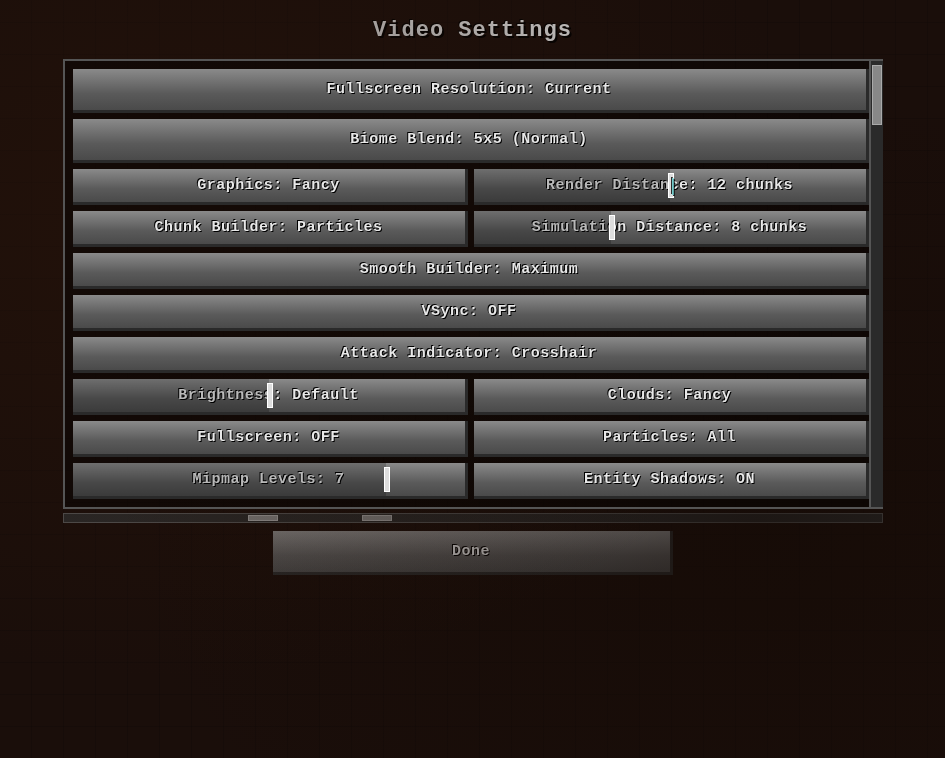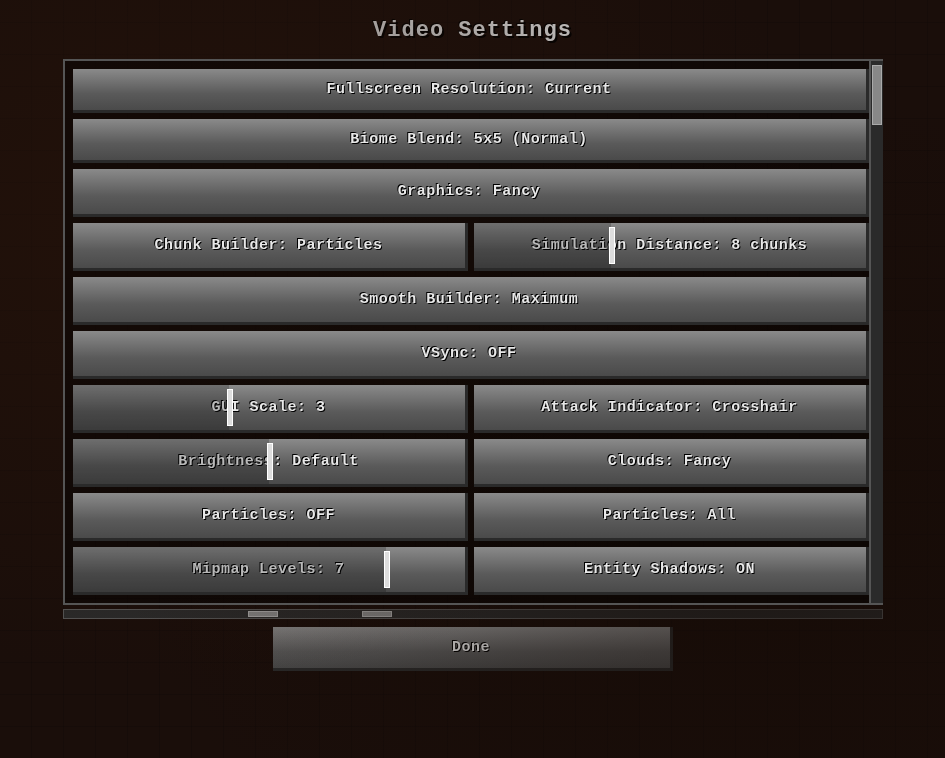--- a/index.html
+++ b/index.html
@@ -112,21 +112,21 @@
 
     
     .btn-row {
       display: flex;
       gap: 6px;
       width: calc(100% - 14px);
     }
 
     .btn-half {
       flex: 1;
-      height: 48px;
+      height: 36px;
       background: linear-gradient(180deg, #8a8a8a 0%, #6a6a6a 40%, #5a5a5a 60%, #4a4a4a 100%);
       border: none;
       border-bottom: 3px solid #2a2a2a;
       border-right: 3px solid #2a2a2a;
       color: #e8e8e8;
       font-family: 'Courier New', monospace;
       font-size: 15px;
       font-weight: bold;
       text-shadow: 1px 1px 0 #000, -1px -1px 0 #000;
       cursor: pointer;
@@ -233,59 +233,59 @@
   <div class="scrollbar">
     <div class="scrollbar-thumb"></div>
   </div>
 
   <button class="btn-full">Fullscreen Resolution: Current</button>
 
   <button class="btn-full btn-slider">Biome Blend: 5x5 (Normal)</button>
 
   <div class="btn-row">
     <button class="btn-half">Graphics: Fancy</button>
+    <button class="btn-half btn-slider cursor-visible">
+      <div class="slider-track" style="width:50%"></div>
+      <div class="slider-handle" style="left:calc(50% - 2px)"></div>
+      <span>Render Distance: 12 chunks</span>
+    </button>
   </div>
 
   <div class="btn-row">
     <button class="btn-half">Chunk Builder: Particles</button>
     <button class="btn-half btn-slider">
       <div class="slider-track" style="width:35%"></div>
       <div class="slider-handle" style="left:calc(35% - 2px)"></div>
       <span>Simulation Distance: 8 chunks</span>
     </button>
   </div>
 
   <div class="btn-row">
     <button class="btn-half">Smooth Builder: Maximum</button>
   </div>
 
   <div class="btn-row">
     <button class="btn-half">VSync: OFF</button>
   </div>
 
   <div class="btn-row">
-    <button class="btn-half btn-slider">
-      <div class="slider-track" style="width:40%"></div>
-      <div class="slider-handle" style="left:calc(40% - 2px)"></div>
-      <span>GUI Scale: 3</span>
-    </button>
     <button class="btn-half">Attack Indicator: Crosshair</button>
   </div>
 
   <div class="btn-row">
     <button class="btn-half btn-slider">
       <div class="slider-track" style="width:50%"></div>
       <div class="slider-handle" style="left:calc(50% - 2px)"></div>
       <span>Brightness: Default</span>
     </button>
     <button class="btn-half">Clouds: Fancy</button>
   </div>
 
   <div class="btn-row">
-    <button class="btn-half">Particles: OFF</button>
+    <button class="btn-half">Fullscreen: OFF</button>
     <button class="btn-half">Particles: All</button>
   </div>
 
   <div class="btn-row">
     <button class="btn-half btn-slider">
       <div class="slider-track" style="width:80%"></div>
       <div class="slider-handle" style="left:calc(80% - 2px)"></div>
       <span>Mipmap Levels: 7</span>
     </button>
     <button class="btn-half">Entity Shadows: ON</button>

